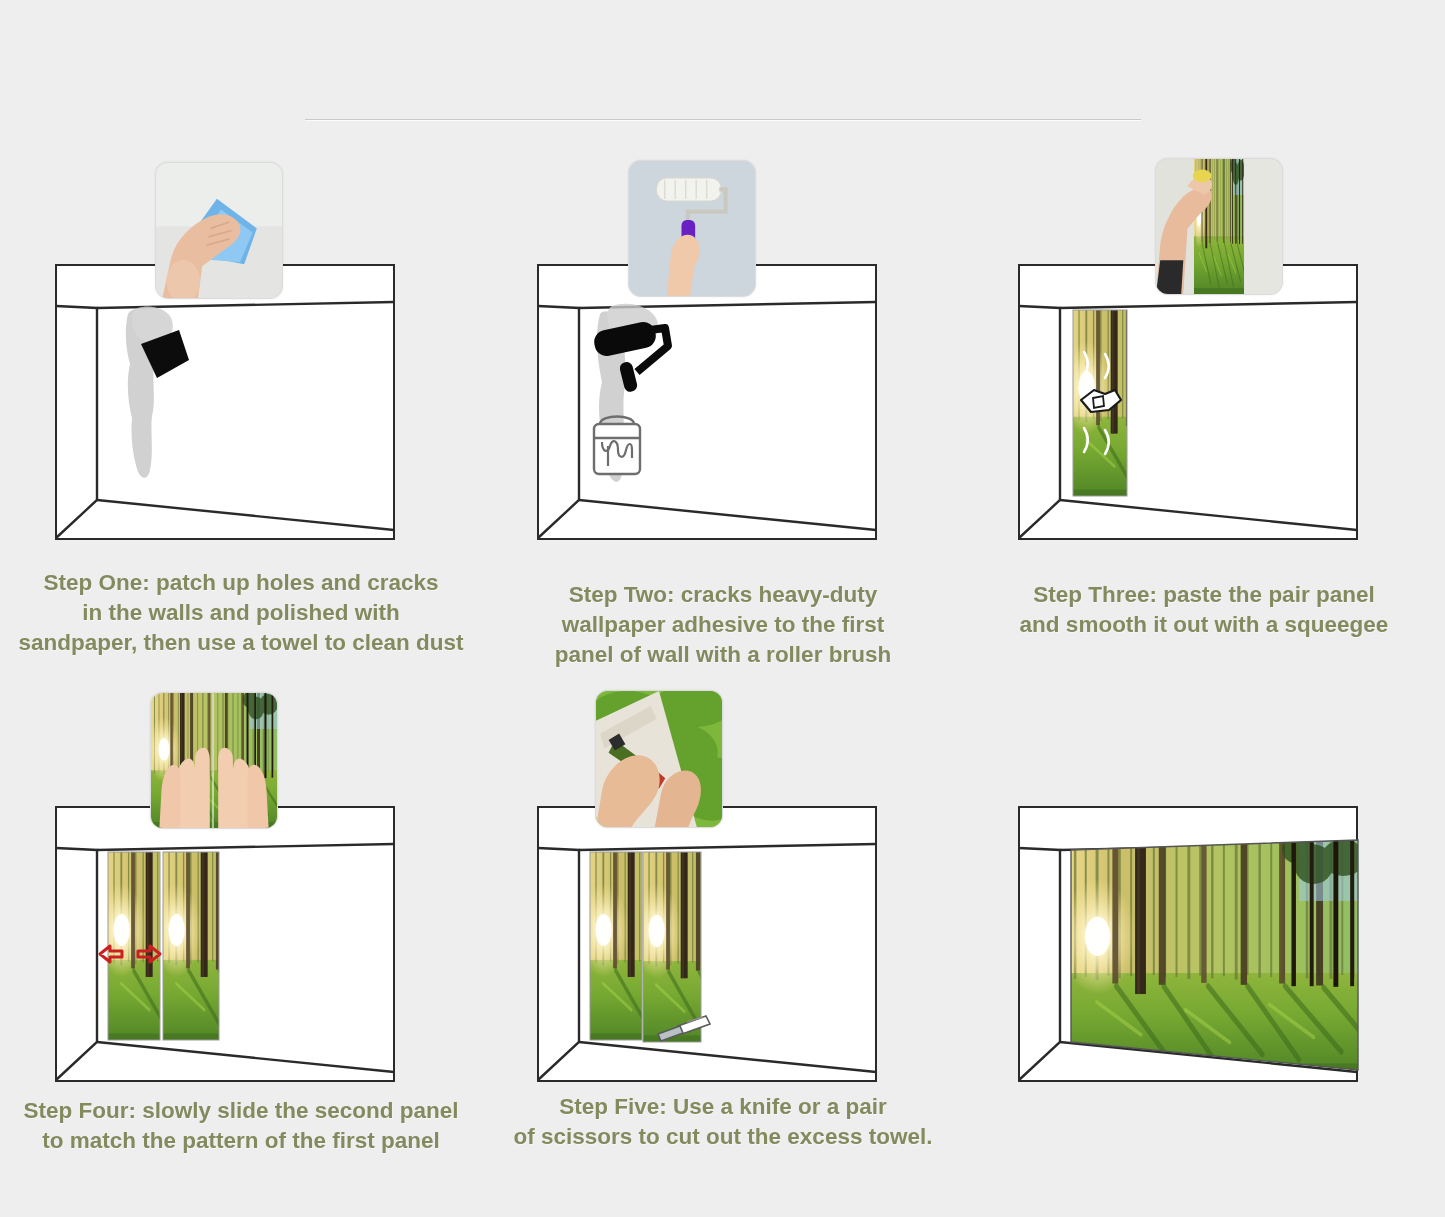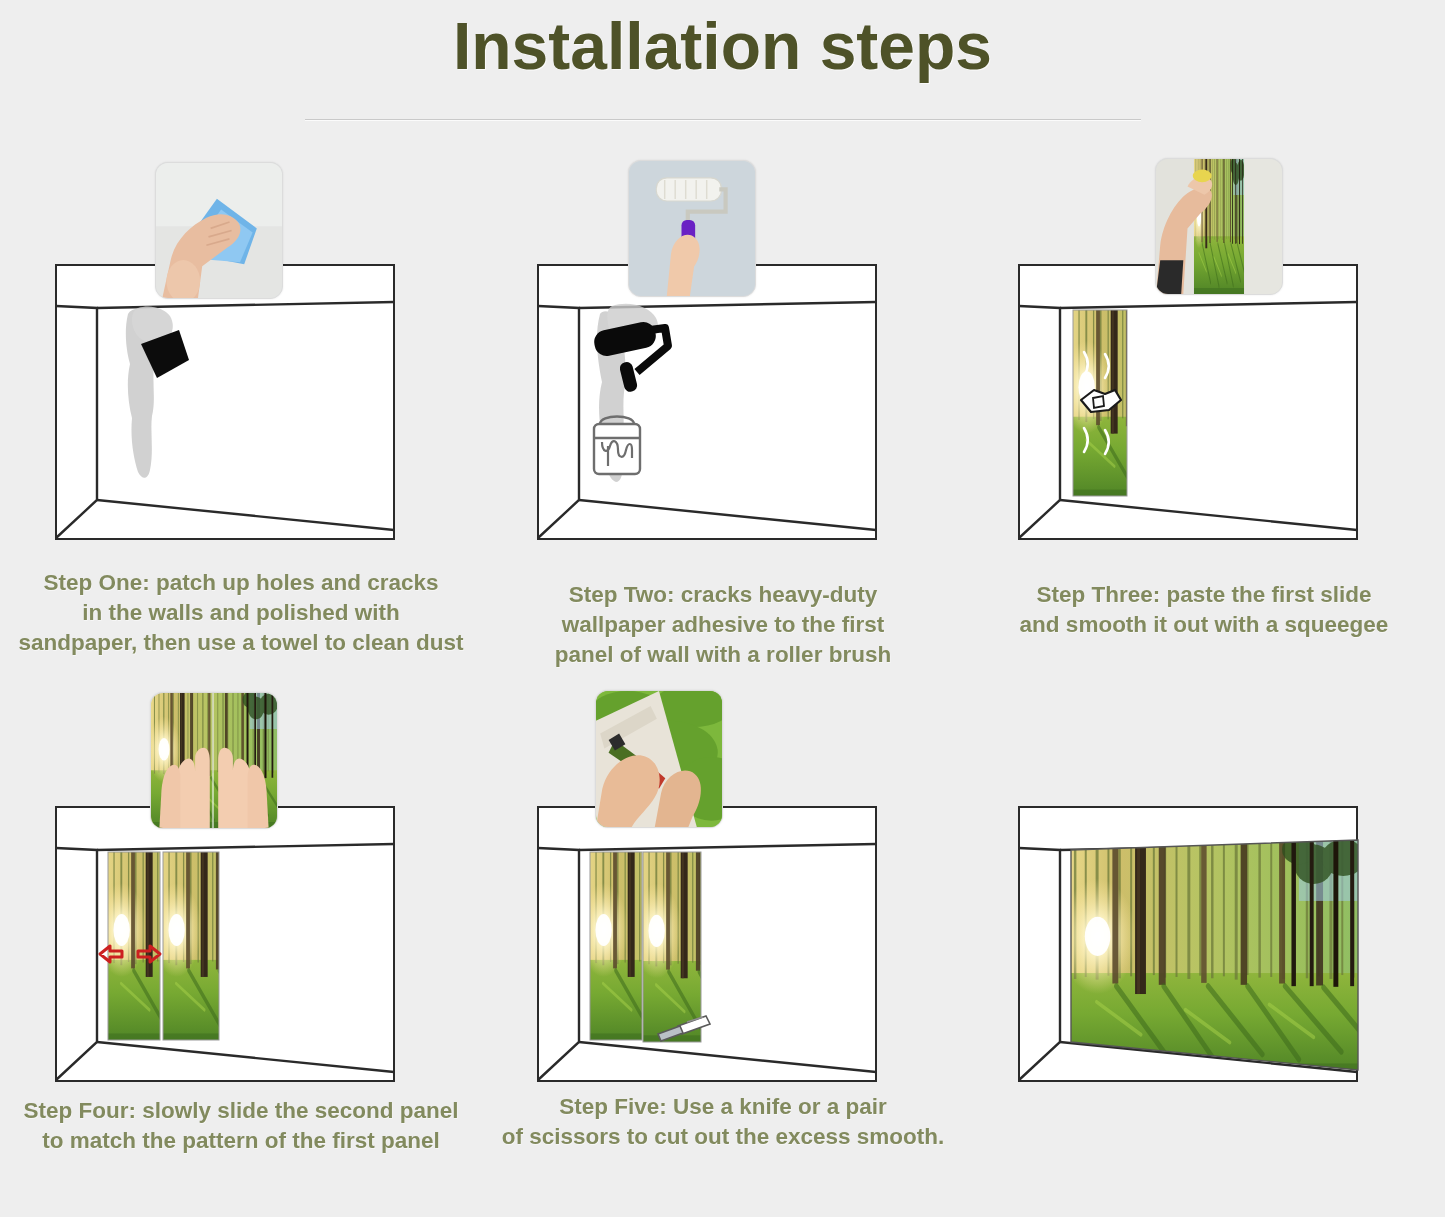--- a/index.html
+++ b/index.html
@@ -61,21 +61,20 @@
   }
   .cap-a{top:418px;}
   .cap-b{top:430px;}
   .cap-c{top:418px;}
 </style>
 </head>
 <body>
 
 <div class="page">
 
-  <div class="title">Installation steps</div>
   <div class="divider"></div>
 
   <svg width="0" height="0" style="position:absolute" aria-hidden="true">
     <defs>
 
       <linearGradient id="forestSky" x1="0" y1="0" x2="1" y2="0">
         <stop offset="0%" stop-color="#e9d98a"></stop>
         <stop offset="18%" stop-color="#cdbe6a"></stop>
         <stop offset="45%" stop-color="#b7c463"></stop>
         <stop offset="75%" stop-color="#9fc05c"></stop>
@@ -342,21 +341,21 @@
               <path d="M118 250 L131 240 L142 244 L152 240 L158 250 L146 260 L128 262 Z" fill="#ffffff" stroke="#1a1a1a" stroke-width="2.2" stroke-linejoin="round"></path>
               <path d="M130 248 L140 246 L141 256 L131 258 Z" fill="#ffffff" stroke="#1a1a1a" stroke-width="1.8"></path>
             </g>
           </svg>
         </div>
         <div class="thumb" style="left:192px;top:8px;">
           <svg viewBox="0 0 120 128" preserveAspectRatio="none">
               <use href="#thumbApply"></use>
             </svg>
         </div>
-        <div class="caption cap-c" style="top:430px;">Step Three: paste the first slide
+        <div class="caption cap-c" style="top:430px;">Step Three: paste the pair panel
 and smooth it out with a squeegee</div>
       </div>
     </div>
 
     <div class="row" style="margin-top:22px;">
 
       <div class="cell c1">
         <div class="scene">
           <svg width="482" height="400" viewBox="0 0 482 400">
             <defs>
@@ -421,21 +420,21 @@
               <line x1="205" y1="330" x2="221" y2="325" stroke="#8e8e8e" stroke-width="1.4"></line>
             </g>
           </svg>
         </div>
         <div class="thumb" style="left:113px;top:-2px;height:136px;">
           <svg viewBox="0 0 120 128" preserveAspectRatio="none">
               <use href="#thumbKnife"></use>
             </svg>
         </div>
         <div class="caption" style="top:400px;">Step Five: Use a knife or a pair
-of scissors to cut out the excess smooth.</div>
+of scissors to cut out the excess towel.</div>
       </div>
 
       <div class="cell c3">
         <div class="scene">
           <svg width="482" height="400" viewBox="0 0 482 400">
             <defs>
               <clipPath id="p6">
                   <path d="M108 158 L395 148 L395 378 L108 350 Z"></path>
                 </clipPath>
             </defs>

